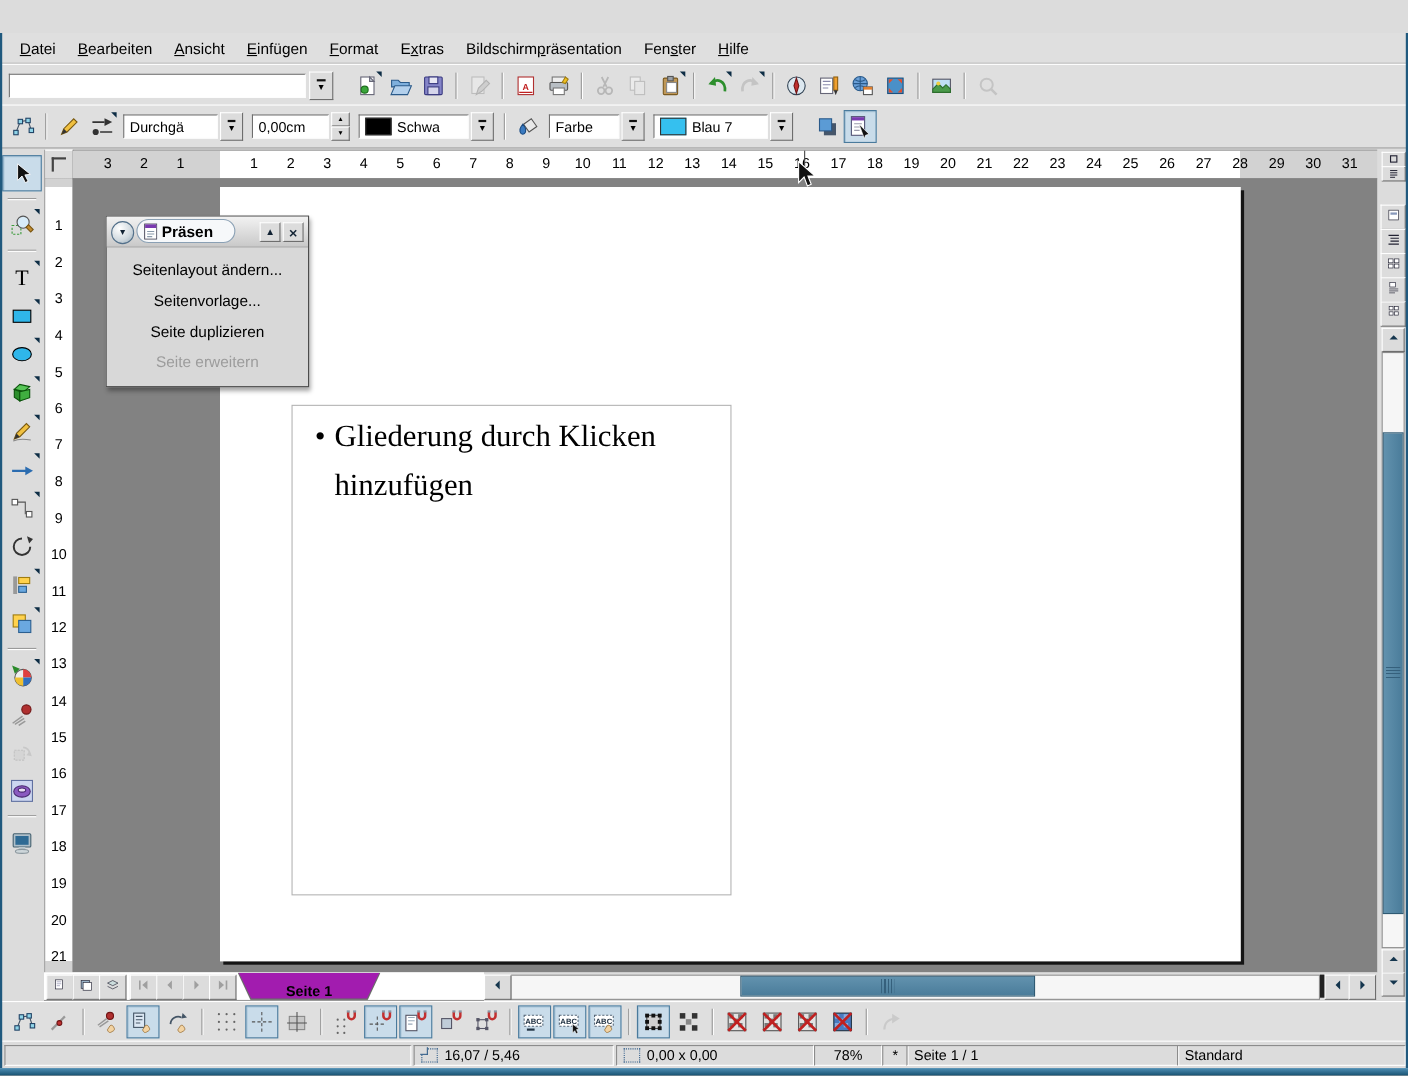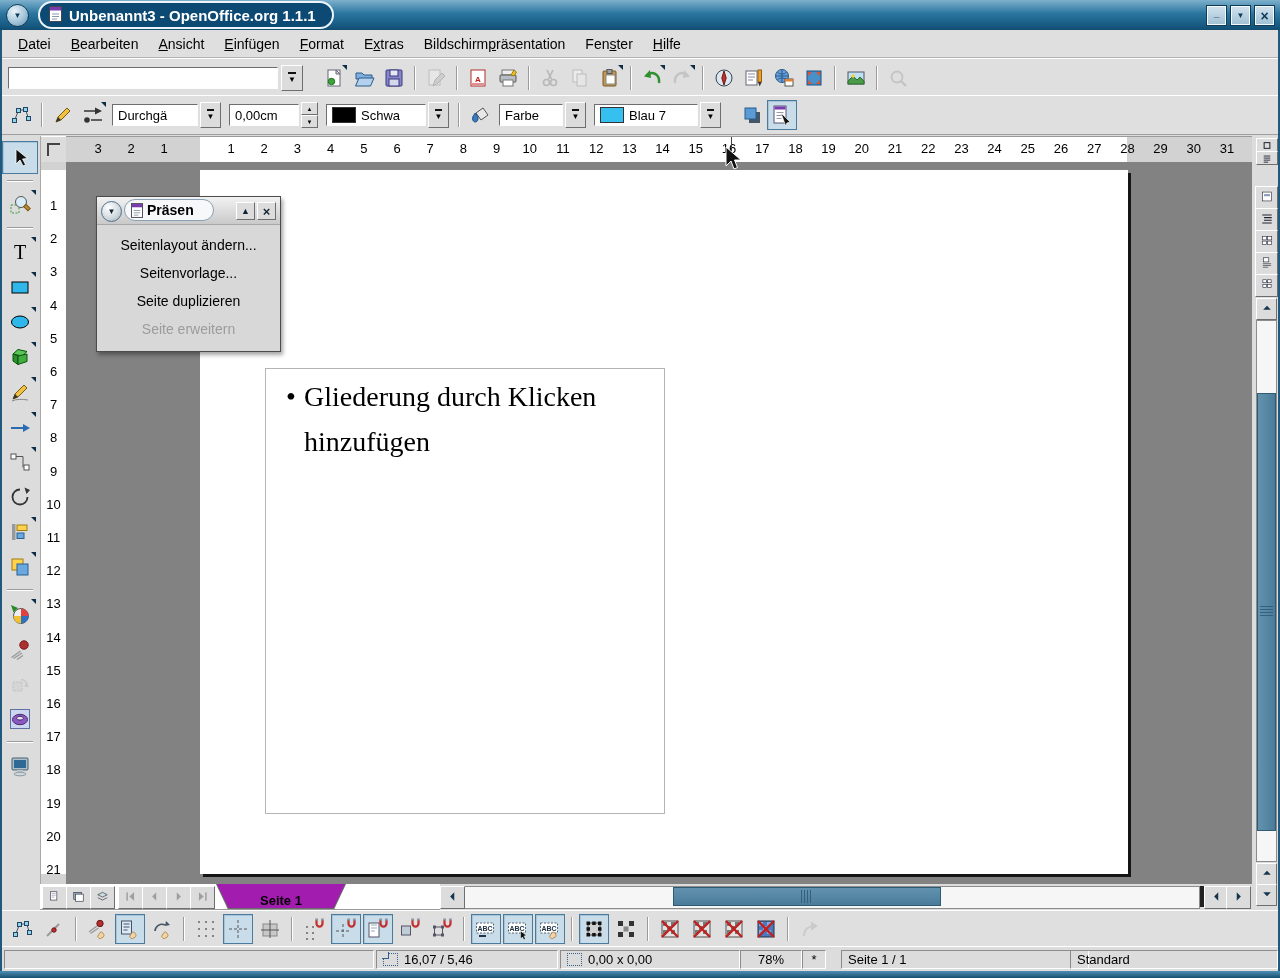--- a/index.html
+++ b/index.html
@@ -159,38 +159,20 @@
   .redge{position:absolute;right:0;top:30px;width:2px;height:941px;background:#20597e;}
   .bedge{position:absolute;left:0;top:971px;width:1280px;height:7px;background:linear-gradient(#4f8fb5,#16506f);}
 
   .cursor{position:absolute;left:722px;top:146px;width:20px;height:26px;pointer-events:none;}
 </style>
 </head>
 <body>
 
 <div class="win">
 
-  <div class="titlebar">
-    <div class="win-menu-btn"></div>
-    <div class="title-pill">
-      <span>
-        <svg width="13" height="16" viewBox="0 0 13 16">
-            <rect x="0.5" y="0.5" width="12" height="15" fill="#fff" stroke="#445"></rect>
-            <rect x="1" y="1" width="11" height="3.5" fill="#7a3ab0"></rect>
-            <path d="M3 8h7M3 10.5h7M3 13h5" stroke="#8899aa" fill="none"></path>
-          </svg>
-      </span>
-      <span>Unbenannt3 - OpenOffice.org 1.1.1</span>
-    </div>
-    <div class="win-controls">
-      <div class="wc-btn wc-min"></div>
-      <div class="wc-btn wc-max"></div>
-      <div class="wc-btn wc-close"></div>
-    </div>
-  </div>
 
   <div class="menubar" id="menubar">
       <div class="menu-item"><u>D</u>atei</div>
       <div class="menu-item"><u>B</u>earbeiten</div>
       <div class="menu-item"><u>A</u>nsicht</div>
       <div class="menu-item"><u>E</u>infügen</div>
       <div class="menu-item"><u>F</u>ormat</div>
       <div class="menu-item">E<u>x</u>tras</div>
       <div class="menu-item">Bildschirm<u>p</u>räsentation</div>
       <div class="menu-item">Fen<u>s</u>ter</div>
@@ -1140,21 +1122,21 @@
     <div class="sfield" style="left:560px;width:166px;">
       <span class="st-ic"></span>
       <span>0,00 x 0,00</span>
     </div>
     <div class="sfield" style="left:740px;width:48px;justify-content:center;">
       <span>78%</span>
     </div>
     <div class="sfield" style="left:802px;width:10px;justify-content:center;">
       <span>*</span>
     </div>
-    <div class="sfield" style="left:824px;width:234px;margin-left:17px;">
+    <div class="sfield" style="left:824px;width:234px;">
       <span>Seite 1 / 1</span>
     </div>
     <div class="sfield" style="left:1070px;width:194px;">
       <span>Standard</span>
     </div>
   </div>
 
   <div class="ledge"></div>
   <div class="redge"></div>
   <div class="bedge"></div>

